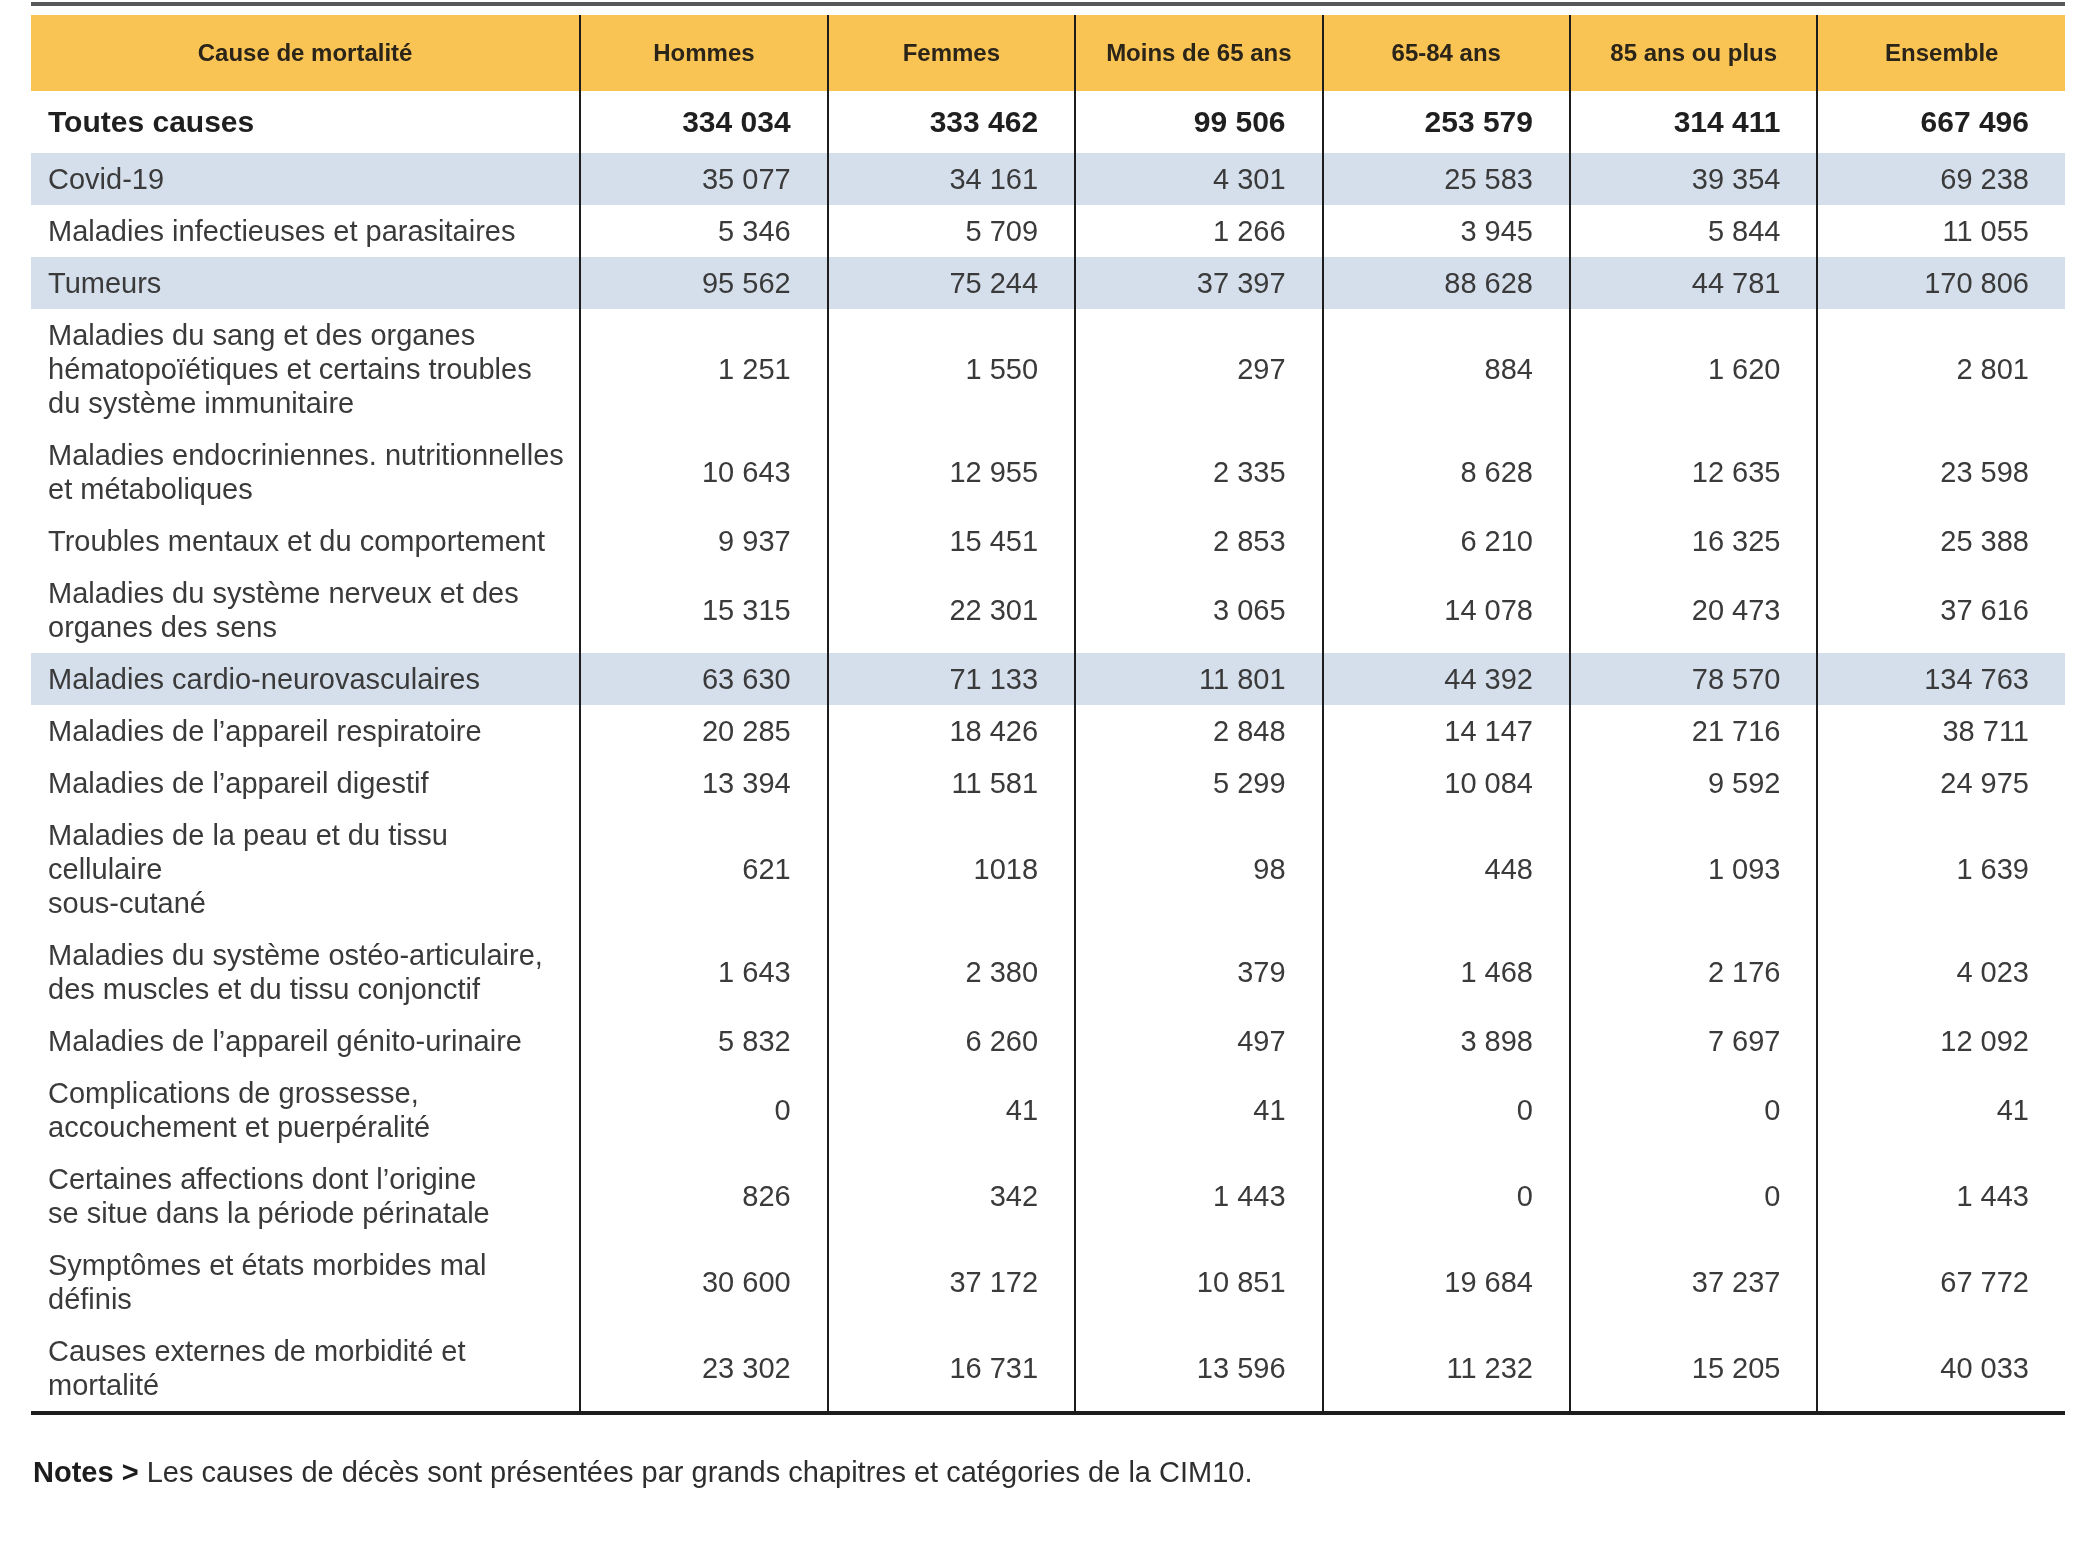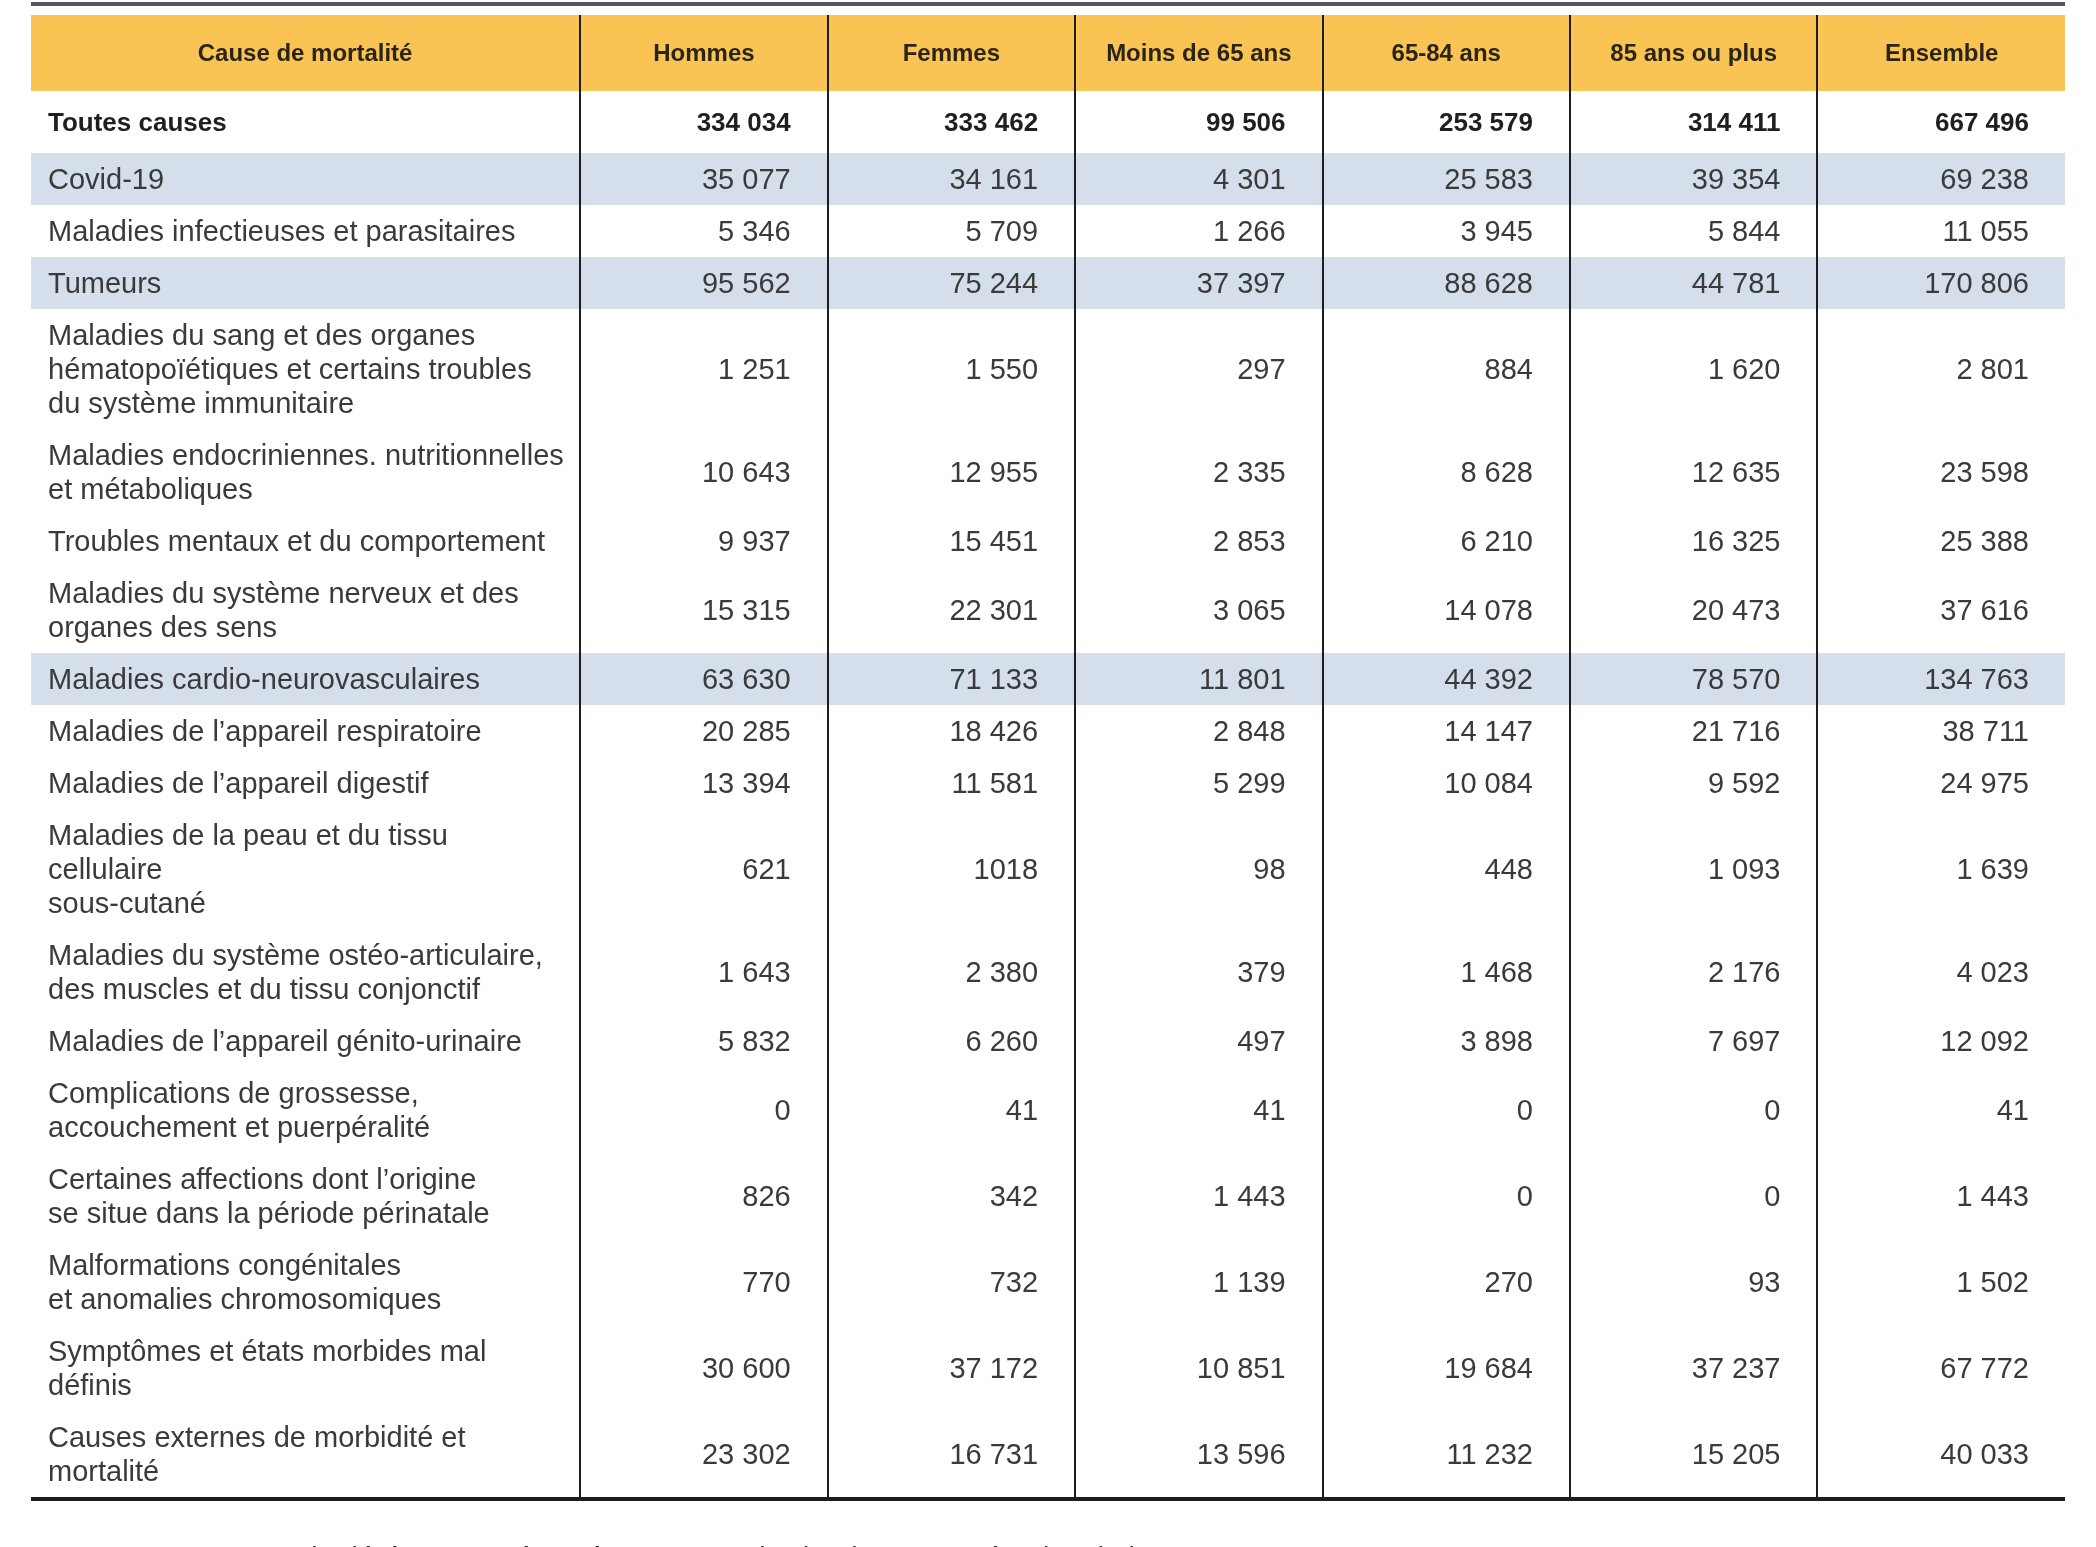--- a/index.html
+++ b/index.html
@@ -56,21 +56,21 @@
     padding: 9px 10px 9px 17px;
     white-space: pre-line;
   }
   .num-cell {
     text-align: right;
     padding: 9px 36px 9px 0;
   }
   tr.total td {
     font-weight: bold;
     color: #1f1f1f;
-    font-size: 26px;
+    font-size: 30px;
     padding-top: 14px;
     padding-bottom: 14px;
   }
   tr.hl {
     background: var(--highlight-bg, #D5DEEB);
   }
   .notes {
     margin-top: 38px;
     padding-left: 2px;
   }
@@ -260,30 +260,20 @@
           <td class="label-cell">Certaines affections dont l’origine
 se situe dans la période périnatale</td>
           <td class="num-cell">826</td>
           <td class="num-cell">342</td>
           <td class="num-cell">1 443</td>
           <td class="num-cell">0</td>
           <td class="num-cell">0</td>
           <td class="num-cell">1 443</td>
         </tr>
         <tr>
-          <td class="label-cell">Malformations congénitales
-et anomalies chromosomiques</td>
-          <td class="num-cell">770</td>
-          <td class="num-cell">732</td>
-          <td class="num-cell">1 139</td>
-          <td class="num-cell">270</td>
-          <td class="num-cell">93</td>
-          <td class="num-cell">1 502</td>
-        </tr>
-        <tr>
           <td class="label-cell">Symptômes et états morbides mal définis</td>
           <td class="num-cell">30 600</td>
           <td class="num-cell">37 172</td>
           <td class="num-cell">10 851</td>
           <td class="num-cell">19 684</td>
           <td class="num-cell">37 237</td>
           <td class="num-cell">67 772</td>
         </tr>
         <tr>
           <td class="label-cell">Causes externes de morbidité et mortalité</td>

